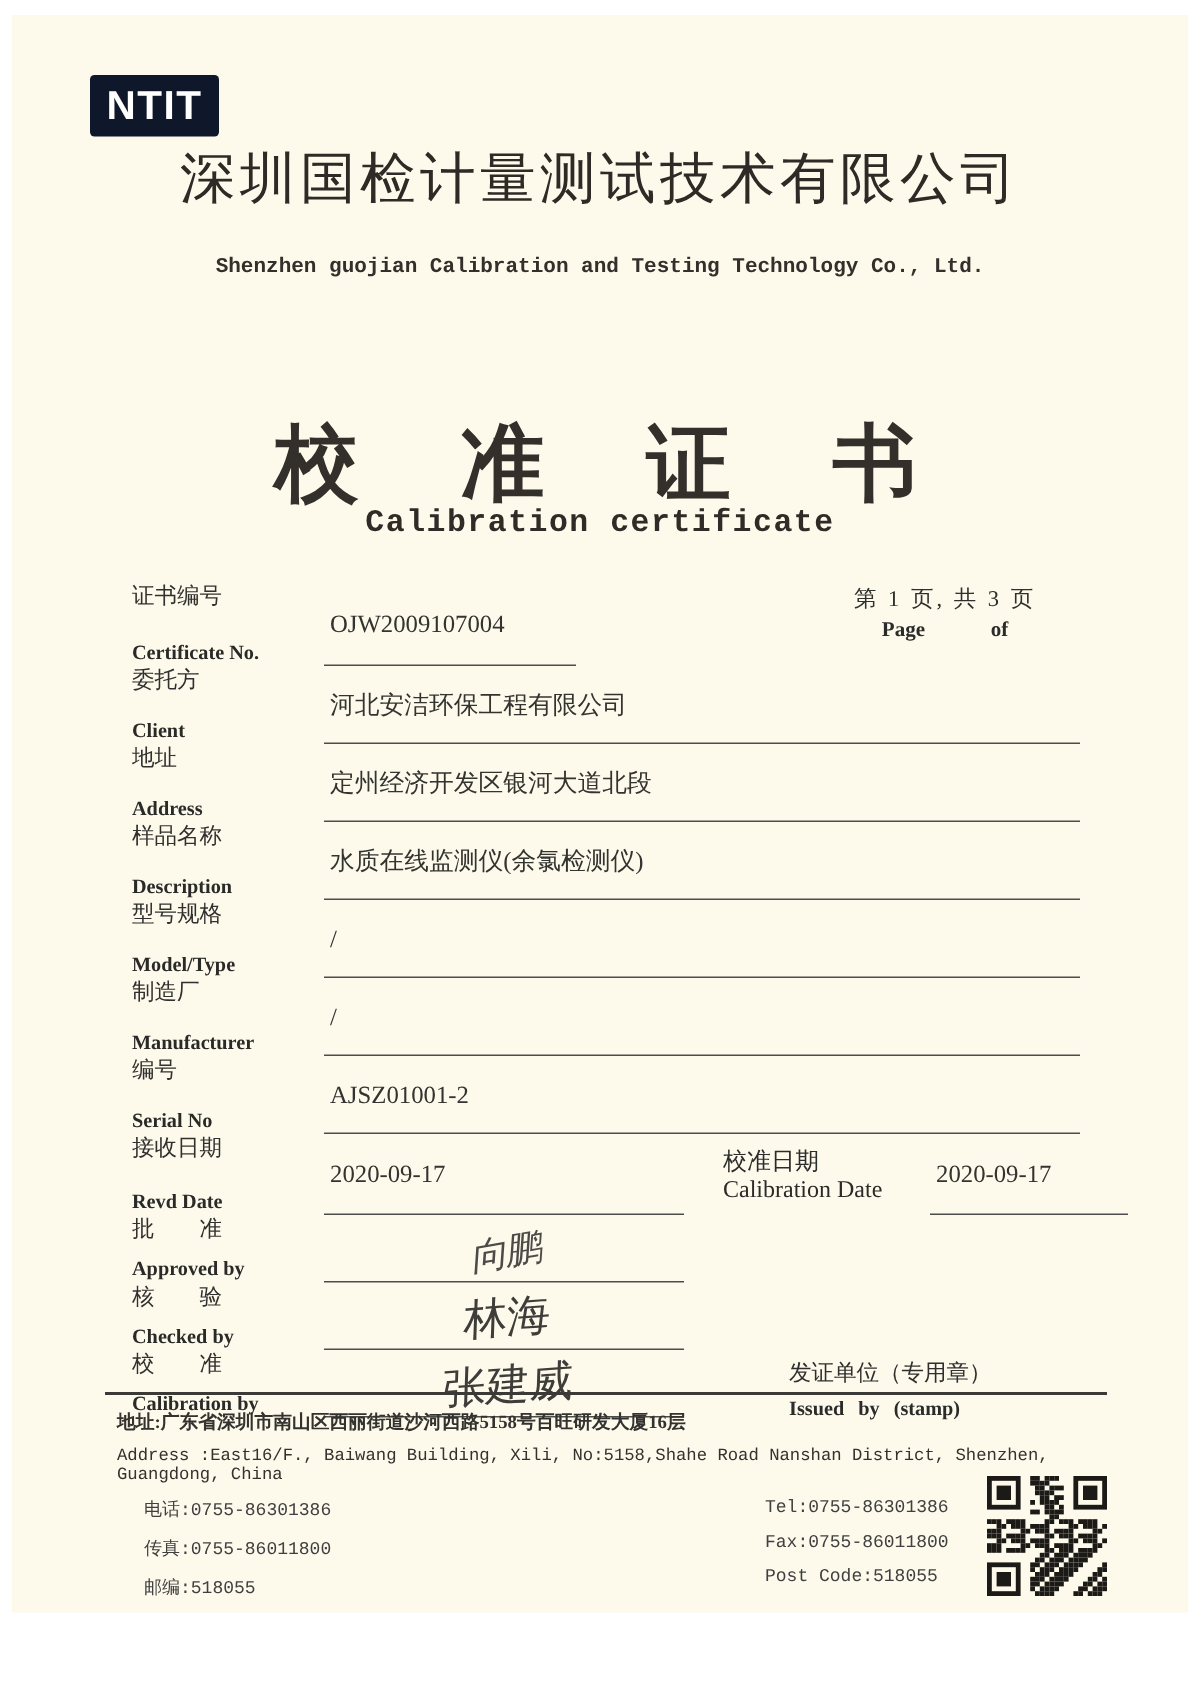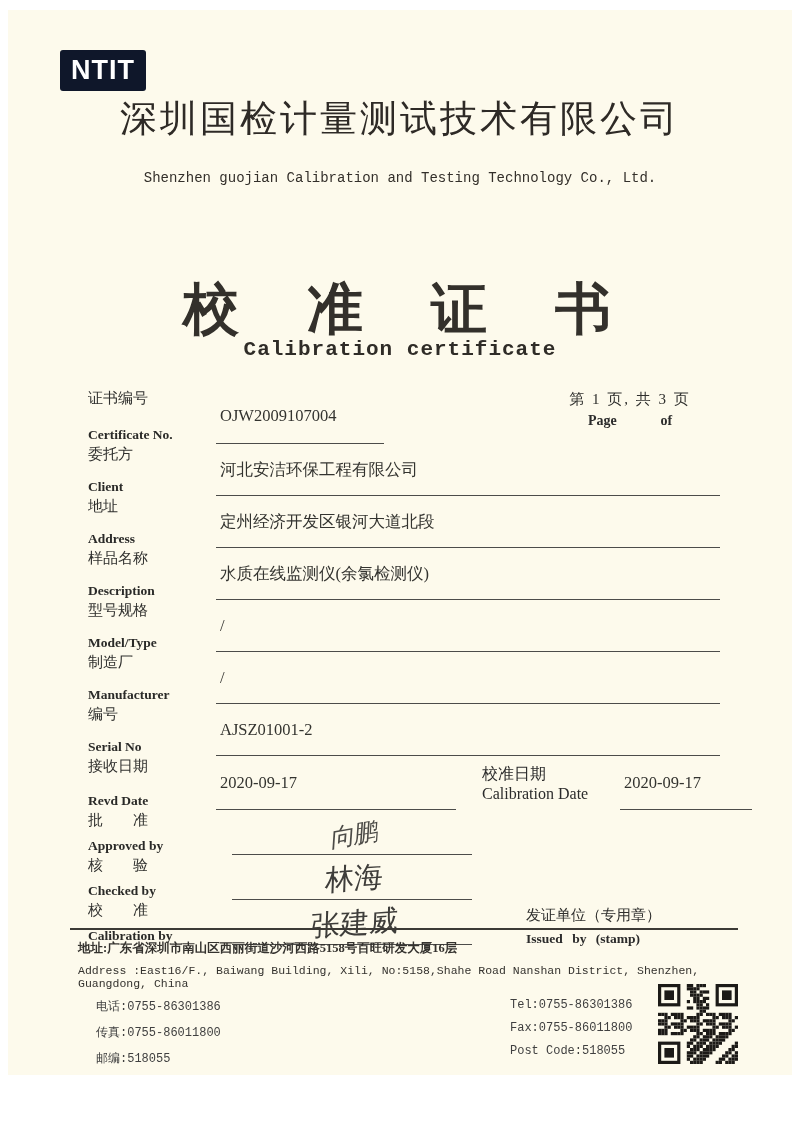--- a/index.html
+++ b/index.html
@@ -7,21 +7,21 @@
   body { background:#ffffff; font-family:"Liberation Serif","DejaVu Serif",serif; color:#2b2b2b; }
   .canvas { position:relative; width:800px; height:1131px; background:#ffffff; overflow:hidden; }
   .sheet { position:absolute; left:8px; top:10px; width:784px; height:1065px; background:#fdfaec; }
 
   
   .logo { position:absolute; left:52px; top:40px; width:86px; height:41px; background:#0f172a; border-radius:3px;
           display:flex; align-items:center; justify-content:center; }
   .logo span { color:#ffffff; font-family:"Liberation Sans","DejaVu Sans",sans-serif; font-weight:bold; font-size:27px; letter-spacing:1px; }
   .company-cn { position:absolute; top:84px; width:100%; text-align:center; font-size:37px; letter-spacing:3px; color:#2e2a26; }
   .company-en { position:absolute; top:160px; width:100%; text-align:center; font-family:"Liberation Mono","DejaVu Sans Mono",monospace;
-                font-weight:normal; font-size:14px; color:#332f2a; }
+                font-weight:bold; font-size:14px; color:#332f2a; }
 
   
   .title-cn { position:absolute; top:262px; width:100%; text-align:center; font-size:56px; font-weight:bold; letter-spacing:6px; color:#33302b; }
   .title-en { position:absolute; top:328px; width:100%; text-align:center; font-family:"Liberation Mono","DejaVu Sans Mono",monospace;
               font-weight:bold; font-size:21px; letter-spacing:1px; color:#2f2c27; }
 
   
   .form { position:absolute; left:80px; top:378px; width:632px; }
   .row { display:flex; align-items:stretch; height:52px; }
   .lbl { width:128px; flex:none; display:flex; flex-direction:column; justify-content:space-between; }
@@ -34,21 +34,21 @@
 
   .pageinfo { position:absolute; right:0px; top:2px; width:180px; text-align:center; }
   .pageinfo .pi-cn { font-size:15px; letter-spacing:2px; color:#2f2f2d; }
   .pageinfo .pi-en { display:flex; justify-content:space-around; font-weight:bold; font-size:14px; margin-top:4px; padding:0 26px; }
 
   .dates-row { height:54px; }
   .val.date1 { flex:none; width:240px; }
   .lbl2 { width:152px; flex:none; display:flex; flex-direction:column; justify-content:center; padding-left:26px; }
   .val.date2 { flex:none; width:132px; margin-left:12px; }
 
-  .sig-row { height:45px;gap:16px; }
+  .sig-row { height:45px; }
   .val.sig { flex:none; width:240px; justify-content:center; }
   .sig-text { font-size:29px; color:#2e2d2b; transform:rotate(-4deg) skewX(-6deg); margin-bottom:-4px;
               font-family:"Liberation Serif","DejaVu Serif",serif; opacity:.92; }
   .sig-text.scribble { font-size:25px; transform:rotate(-10deg) skewX(-14deg); letter-spacing:-2px; opacity:.85; }
   .issued { position:absolute; right:14px; top:6px; width:180px;margin-left:25px; }
   .issued .cn { font-size:15px; color:#2f2f2d; }
   .issued .en { font-size:13.5px; font-weight:bold; margin-top:6px; word-spacing:6px; }
 
   
   .footer { position:absolute; left:62px; top:918px; width:668px; }

